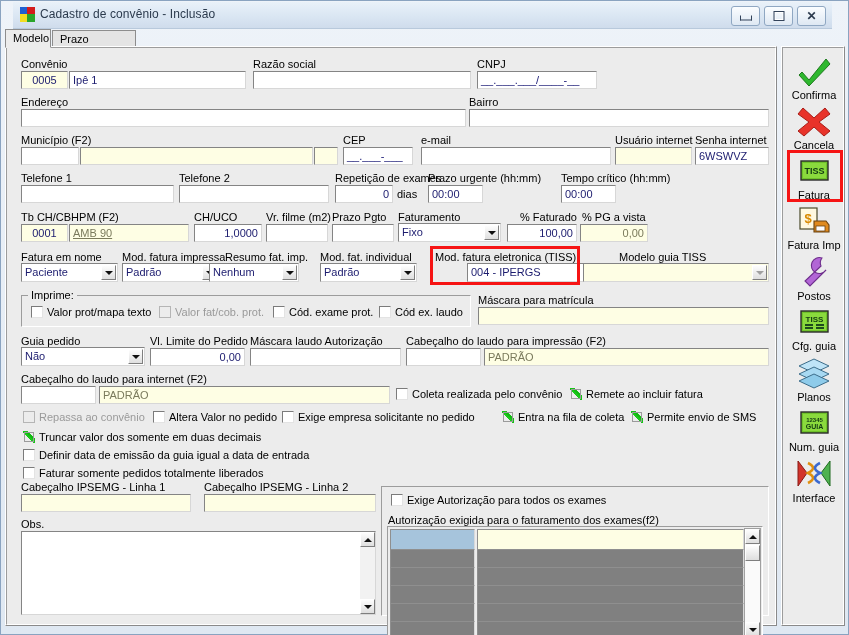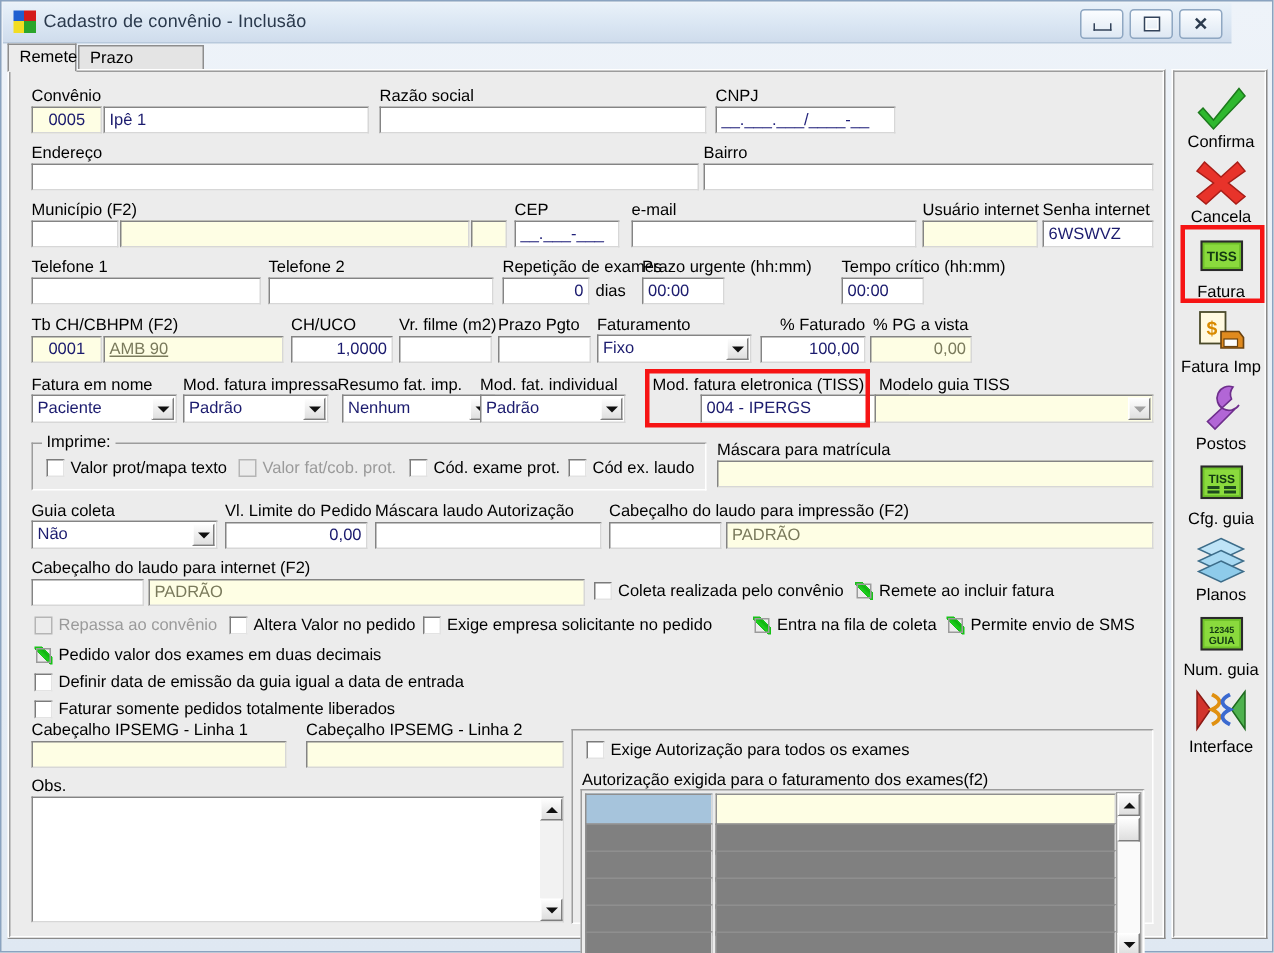--- a/index.html
+++ b/index.html
@@ -12,21 +12,21 @@
     -webkit-font-smoothing:none;
   }
   .win{
     position:absolute;left:0;top:0;width:849px;height:635px;
     box-sizing:border-box;
     border:1px solid #8aa3c0;
     background:linear-gradient(#eef3f9,#dfe8f2);
   }
   
   .titlebar{
-    position:absolute;left:1px;top:1px;width:819px;height:26px;
+    position:absolute;left:12px;top:1px;width:819px;height:26px;
     background:linear-gradient(#e9f1f9 0%,#dae6f3 55%,#cfdcec 100%);
     border-bottom:1px solid #b8c9dc;
   }
   .title-ico{
     position:absolute;left:7px;top:5px;width:15px;height:15px;
   }
   .title-ico i{position:absolute;display:block;}
   .ti1{left:0;top:0;width:7px;height:7px;background:#1f5fd0;}
   .ti2{left:7px;top:0;width:8px;height:7px;background:#d41b1b;}
   .ti3{left:0;top:7px;width:7px;height:8px;background:#f2dd22;}
@@ -220,21 +220,21 @@
       <div class="winbtn wb-max">
           <span></span>
         </div>
       <div class="winbtn wb-cls">
           <span style="font-size:12px;font-weight:bold;">✕</span>
         </div>
     </div>
   </div>
 
   <div class="tabstrip">
-    <div class="tab active" style="left:0;width:46px;">Remete</div>
+    <div class="tab active" style="left:0;width:46px;">Modelo</div>
     <div class="tab inactive" style="left:47px;width:84px;">Prazo Entrega</div>
   </div>
 
   <div class="panel">
    <div class="panel-in">
 
     <div class="lbl" style="left:14px;top:10px;">Convênio</div>
     <div class="fld key" style="left:14px;top:23px;width:47px;">0005</div>
     <div class="fld" style="left:62px;top:23px;width:177px;">Ipê 1</div>
 
@@ -314,39 +314,39 @@
       <i class="arrow"></i>
     </div>
 
     <div class="lbl" style="left:115px;top:203px;">Mod. fatura impressa</div>
     <div class="combo" style="left:115px;top:215px;width:97px;">
       <span>Padrão</span>
       <i class="arrow"></i>
     </div>
 
     <div class="lbl" style="left:218px;top:203px;">Resumo fat. imp.</div>
-    <div class="combo" style="left:221px;top:215px;width:102px;">
+    <div class="combo" style="left:202px;top:215px;width:90px;">
       <span>Nenhum</span>
       <i class="arrow"></i>
     </div>
 
     <div class="lbl" style="left:313px;top:203px;">Mod. fat. individual</div>
     <div class="combo" style="left:313px;top:215px;width:97px;">
       <span>Padrão</span>
       <i class="arrow"></i>
     </div>
 
     <div class="lbl" style="left:428px;top:203px;">Mod. fatura eletronica (TISS)</div>
     <div class="combo" style="left:420px;top:215px;width:139px;margin-left:40px;">
       <span>004 - IPERGS</span>
       <i class="arrow"></i>
     </div>
     <div class="hl-red" style="left:423px;top:198px;width:150px;height:39px;"></div>
 
-    <div class="lbl" style="left:579px;top:203px;">Modelo guia TISS</div>
+    <div class="lbl" style="left:565px;top:203px;padding-left:47px;">Modelo guia TISS</div>
     <div class="combo ro" style="left:576px;top:215px;width:186px;">
       <span></span>
       <i class="arrow"></i>
     </div>
 
     <div class="group" style="left:14px;top:247px;width:450px;height:32px;">
       <div class="gcap">Imprime:</div>
     </div>
     <div class="cb" style="left:24px;top:258px;">
       <i class="box"></i>
@@ -361,21 +361,21 @@
       <span>Cód. exame prot.</span>
     </div>
     <div class="cb" style="left:372px;top:258px;">
       <i class="box"></i>
       <span>Cód  ex. laudo</span>
     </div>
 
     <div class="lbl" style="left:471px;top:246px;">Máscara para matrícula</div>
     <div class="fld ro" style="left:471px;top:259px;width:291px;"></div>
 
-    <div class="lbl" style="left:14px;top:287px;">Guia coleta</div>
+    <div class="lbl" style="left:14px;top:287px;">Guia pedido</div>
     <div class="combo" style="left:14px;top:299px;width:124px;">
       <span>Não</span>
       <i class="arrow"></i>
     </div>
 
     <div class="lbl" style="left:143px;top:287px;">Vl. Limite do Pedido</div>
     <div class="fld num" style="left:143px;top:300px;width:95px;">0,00</div>
 
     <div class="lbl" style="left:243px;top:287px;">Máscara laudo Autorização</div>
     <div class="fld" style="left:243px;top:300px;width:151px;"></div>
@@ -413,21 +413,21 @@
       <i class="box"></i>
       <span>Entra na fila de coleta</span>
     </div>
     <div class="cb on" style="left:624px;top:363px;">
       <i class="box"></i>
       <span>Permite envio de SMS</span>
     </div>
 
     <div class="cb on" style="left:16px;top:383px;">
       <i class="box"></i>
-      <span>Pedido valor dos exames em duas decimais</span>
+      <span>Truncar valor dos somente em duas decimais</span>
     </div>
     <div class="cb" style="left:16px;top:401px;text-align:center;">
       <i class="box"></i>
       <span>Definir data de emissão da guia igual a data de entrada</span>
     </div>
     <div class="cb" style="left:16px;top:419px;">
       <i class="box"></i>
       <span>Faturar somente pedidos totalmente liberados</span>
     </div>
 

